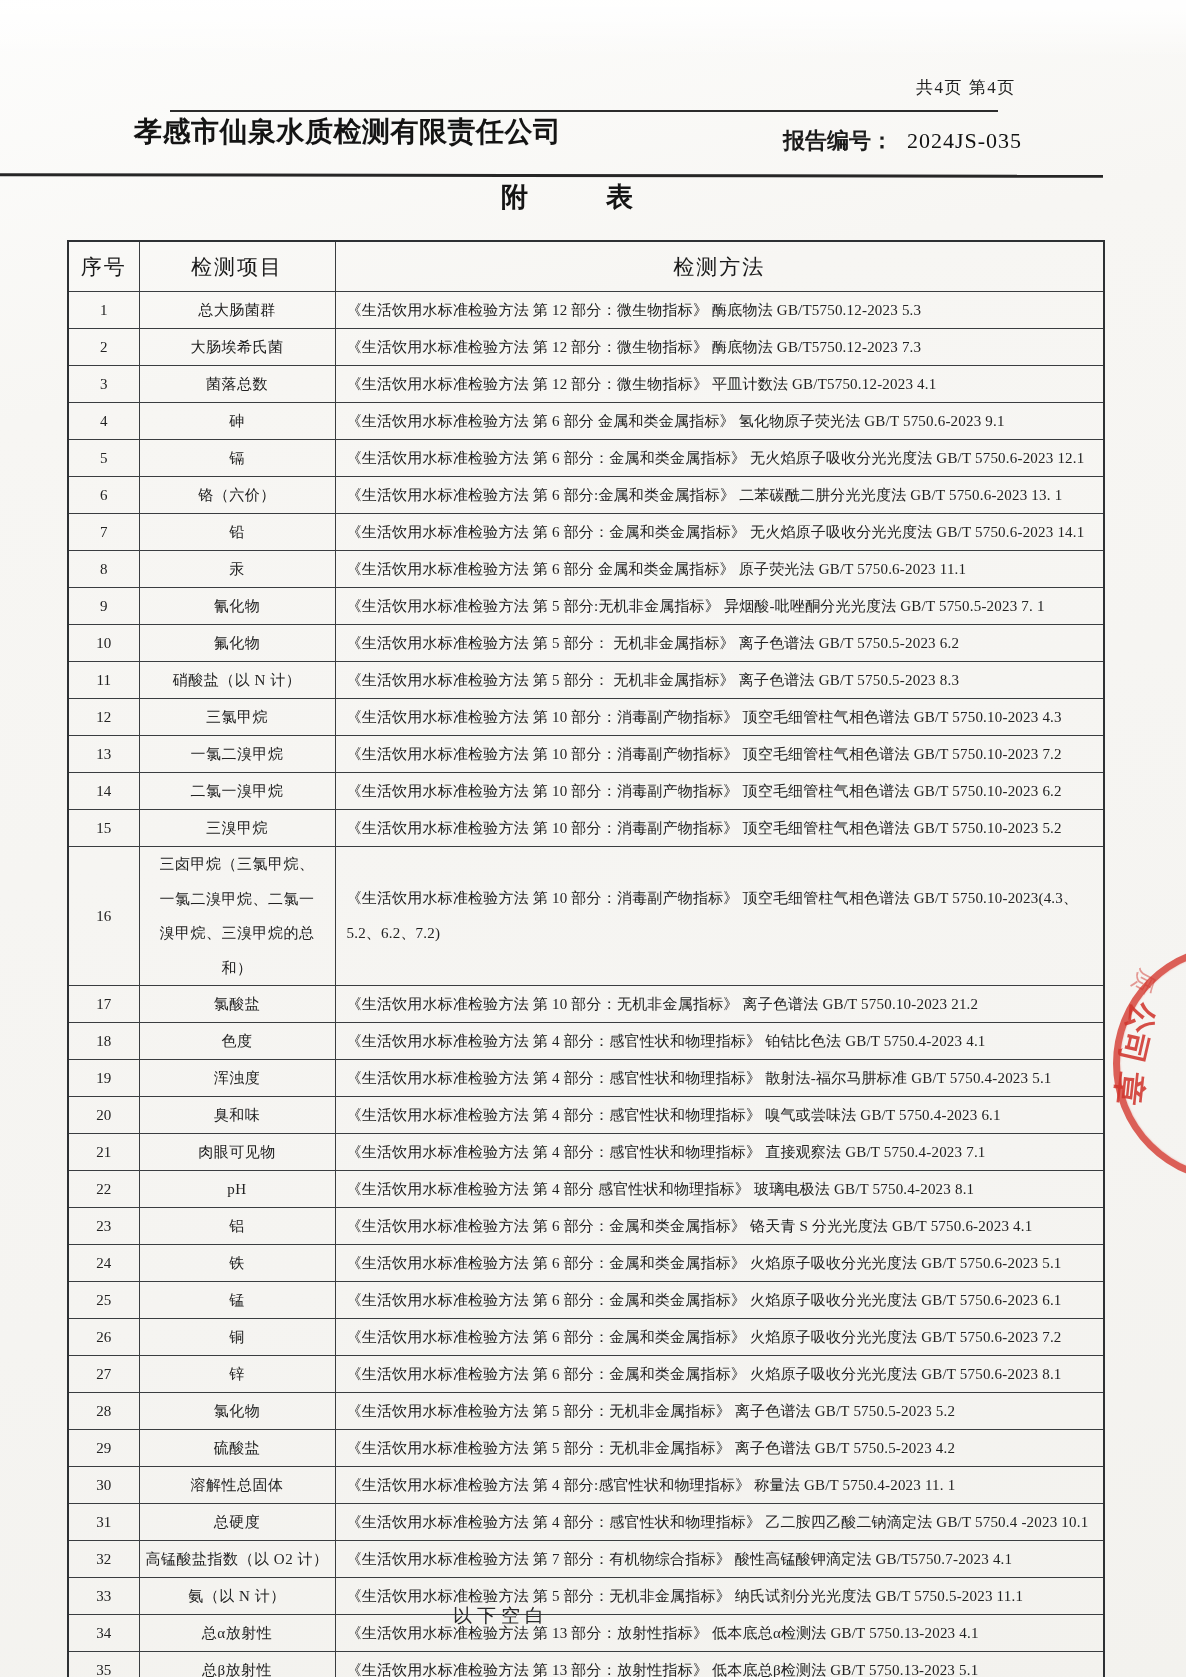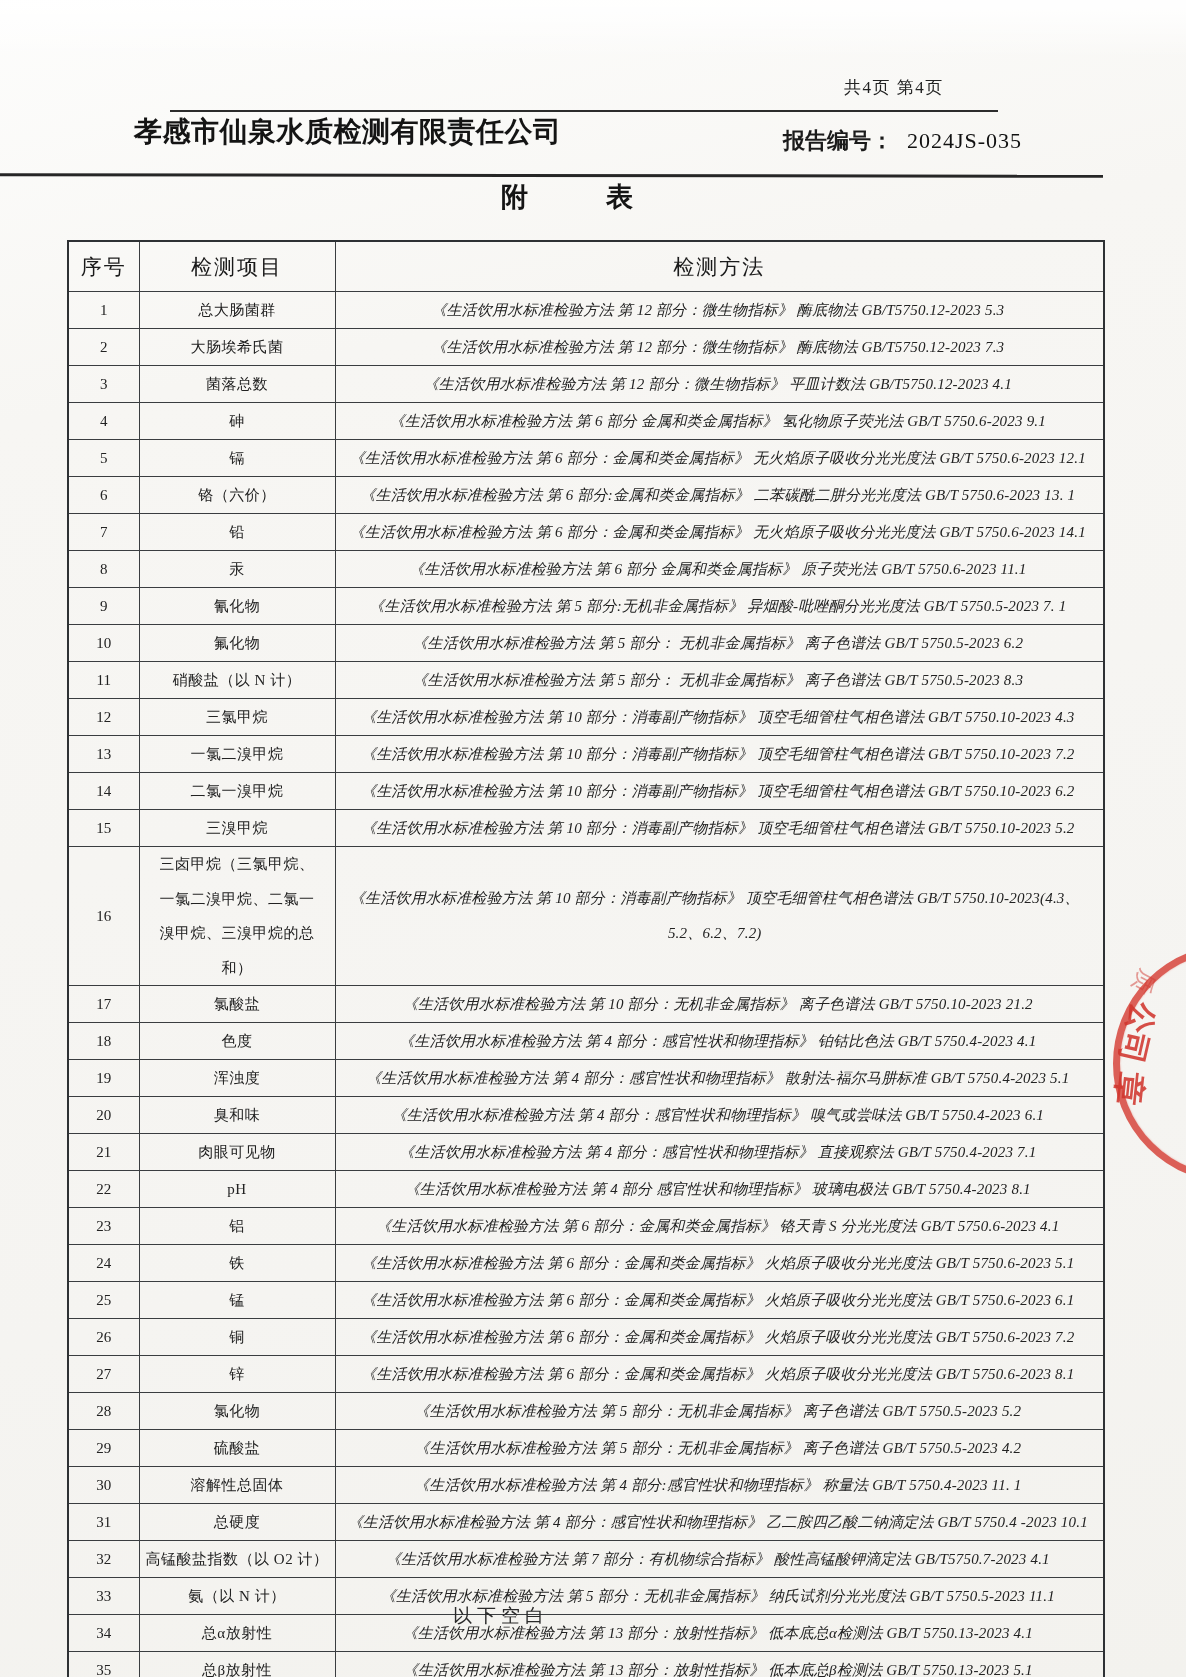--- a/index.html
+++ b/index.html
@@ -8,21 +8,21 @@
     background: linear-gradient(168deg, #fdfdfc 0%, #f7f6f3 22%, #f5f4f1 70%, #f3f2ee 100%);
     font-family: "Liberation Serif", "DejaVu Serif", serif;
     color:#1e1e1e;
   }
   .scan-top {
     position:absolute; top:0; left:0; right:0; height:58px;
     background: linear-gradient(180deg, #ffffff 10%, rgba(255,255,255,0) 100%);
     opacity:.9;
   }
   .page-info {
-    position:absolute; top:76px; left:844px; width:200px;
+    position:absolute; top:76px; left:916px; width:200px;
     font-size:17px; letter-spacing:1.5px; color:#222; text-align:left;
   }
   .rule1 { position:absolute; top:110px; left:170px; width:828px; height:2px; background:#2c2c2c; }
   .company-name {
     position:absolute; top:113px; left:134px;
     font-family:"Liberation Sans","DejaVu Sans",sans-serif;
     font-weight:700; font-size:28px; letter-spacing:0.5px; color:#141414;
   }
   .report-line { position:absolute; top:126px; left:783px; font-size:22px; white-space:nowrap; }
   .report-label { font-family:"Liberation Sans","DejaVu Sans",sans-serif; font-weight:700; color:#1b1b1b; }
@@ -43,21 +43,21 @@
     border:1px solid #3a3d40; overflow:hidden;
     font-family:"Liberation Serif","DejaVu Serif",serif;
   }
   table.methods thead th {
     height:47px; font-size:21px; font-weight:400; text-align:center;
     color:#1a1a1a; letter-spacing:2px;
   }
   table.methods td { height:34px; font-size:15px; color:#222; }
   td.cell-no { text-align:center; font-size:17px; }
   td.cell-item { text-align:center; padding:0 3px; letter-spacing:0.5px; }
-  td.cell-method { text-align:center; padding:0 4px 0 1px; white-space:nowrap; letter-spacing:0.2px;font-style:italic; }
+  td.cell-method { text-align:left; padding:0 4px 0 11px; white-space:nowrap; letter-spacing:0.2px; }
   tr.tall td { height:102px; }
   tr.tall td.cell-item { padding:0 20px; line-height:2.3; }
   tr.tall td.cell-method { white-space:normal; line-height:2.35; padding-right:10px; }
   .footer-note {
     position:absolute; top:1603px; left:67px; width:868px;
     text-align:center; font-size:19px; letter-spacing:5px; color:#2a2a2a;
   }
   .stamp { position:absolute; left:0; top:0; width:1186px; height:1677px; pointer-events:none; filter:blur(0.4px); }
   .stamp-ring {
     position:absolute; left:1113px; top:944px; width:225px; height:225px;

